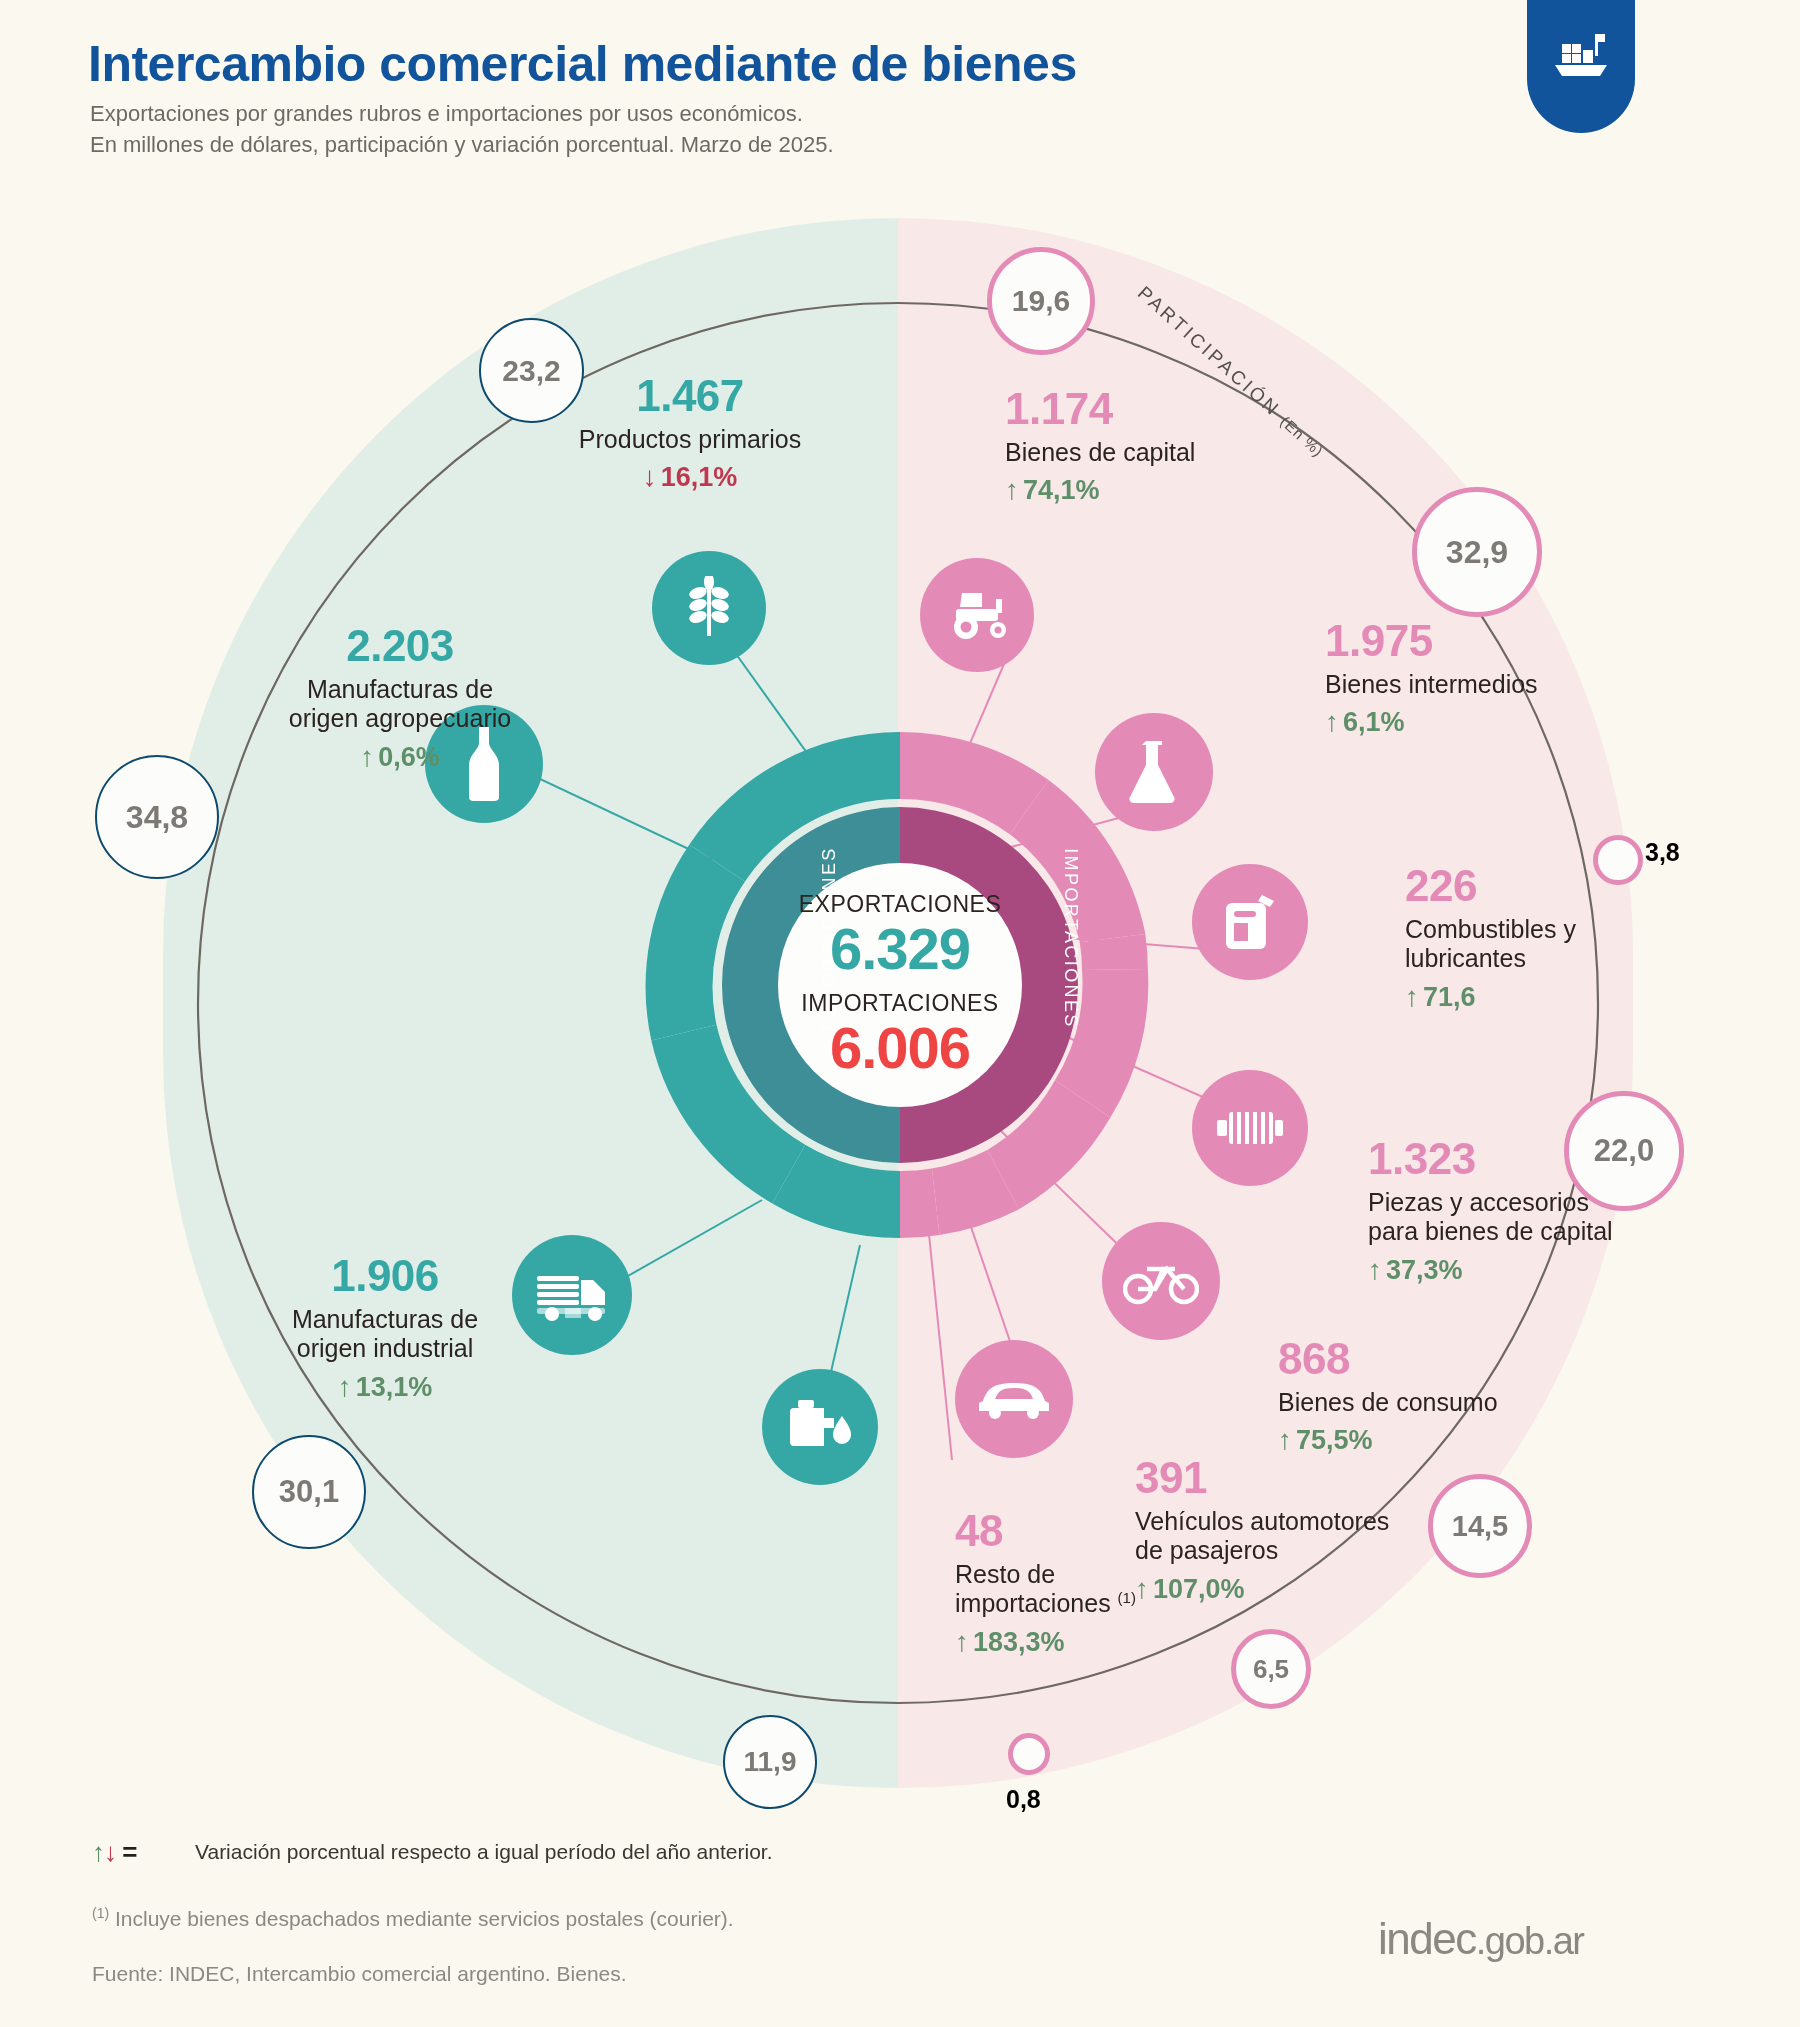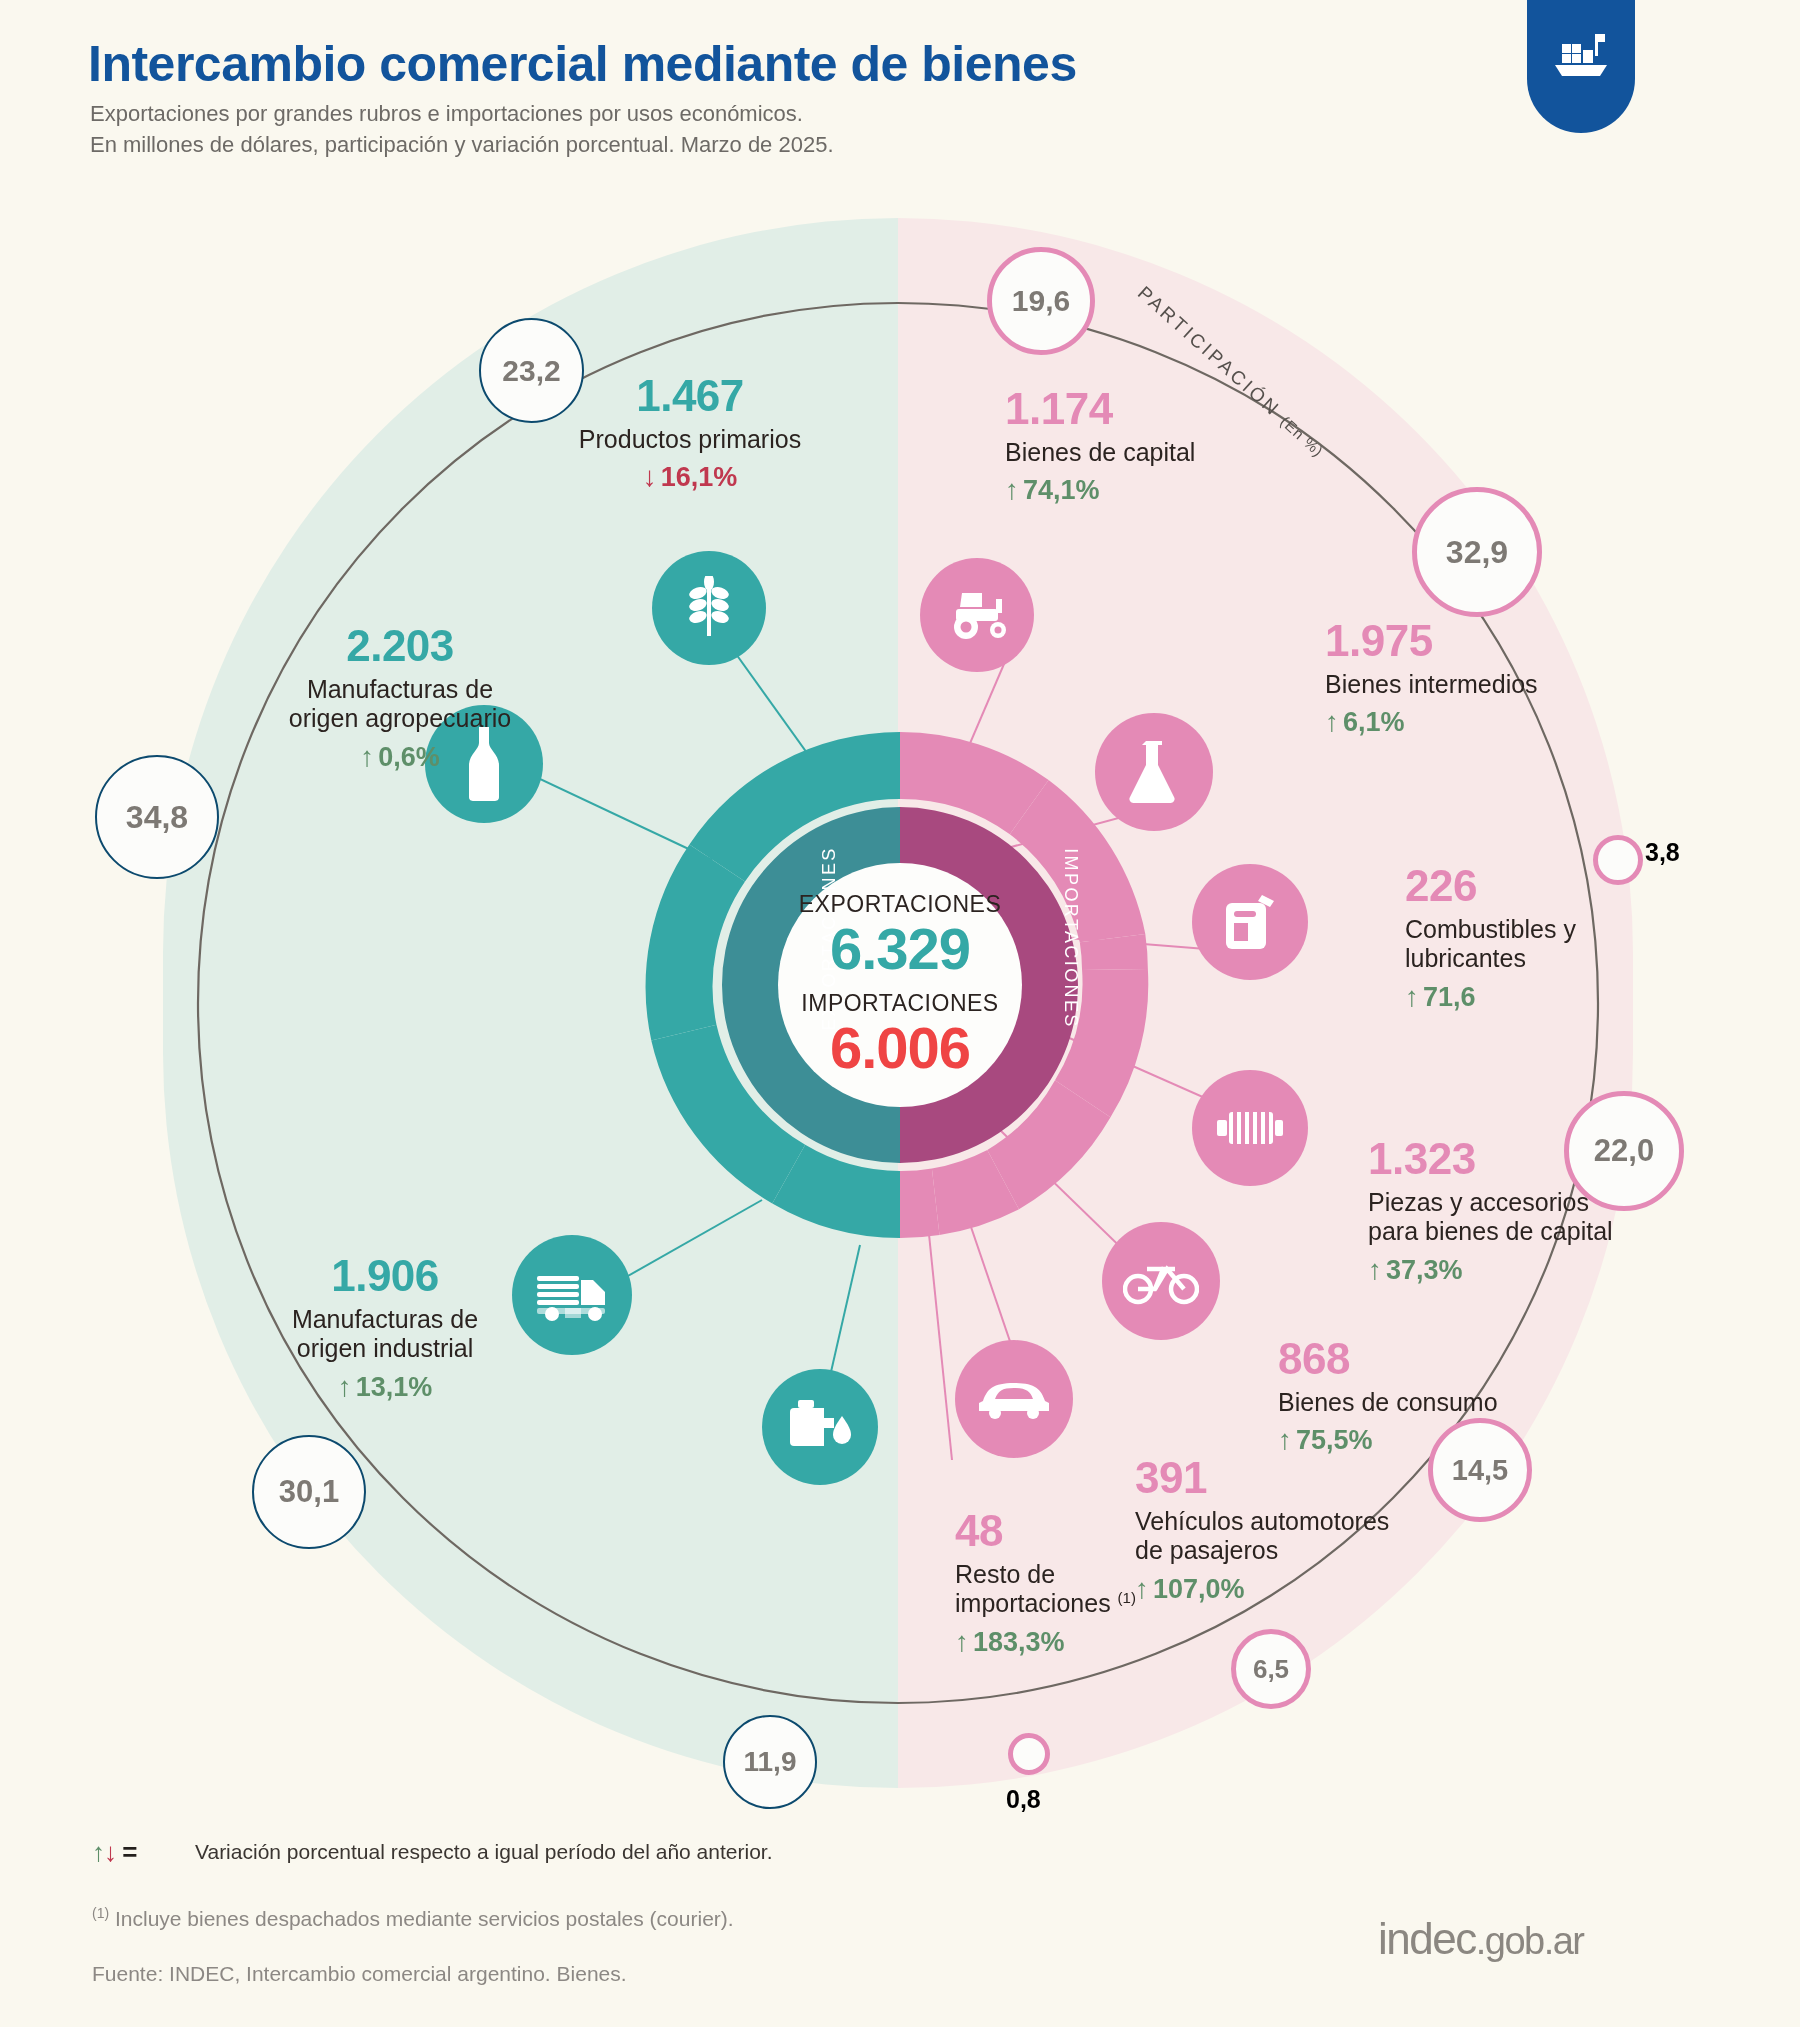--- a/index.html
+++ b/index.html
@@ -385,21 +385,21 @@
   <div class="pbub exp" style="left:479px;top:318px;width:101px;height:101px;font-size:30px;">23,2</div>
   <div class="pbub exp" style="left:95px;top:755px;width:120px;height:120px;font-size:32px;">34,8</div>
   <div class="pbub exp" style="left:252px;top:1435px;width:110px;height:110px;font-size:31px;">30,1</div>
   <div class="pbub exp" style="left:723px;top:1715px;width:90px;height:90px;font-size:28px;">11,9</div>
 
   <div class="pbub imp" style="left:987px;top:247px;width:98px;height:98px;font-size:30px;">19,6</div>
   <div class="pbub imp" style="left:1412px;top:487px;width:120px;height:120px;font-size:32px;">32,9</div>
   <div class="pbub imp" style="left:1593px;top:835px;width:40px;height:40px;font-size:0;"></div>
   <div class="pbub-cap" style="left:1645px;top:838px;">3,8</div>
   <div class="pbub imp" style="left:1564px;top:1091px;width:110px;height:110px;font-size:31px;">22,0</div>
-  <div class="pbub imp" style="left:1428px;top:1418px;width:94px;height:94px;font-size:29px;">14,5</div>
+  <div class="pbub imp" style="left:1428px;top:1474px;width:94px;height:94px;font-size:29px;">14,5</div>
   <div class="pbub imp" style="left:1231px;top:1629px;width:70px;height:70px;font-size:26px;">6,5</div>
   <div class="pbub imp" style="left:1008px;top:1733px;width:32px;height:32px;font-size:0;"></div>
   <div class="pbub-cap" style="left:1006px;top:1785px;">0,8</div>
 
   <div class="legend-arrows">
     <span class="u">↑</span><span class="d">↓</span>&nbsp;<span class="e">=</span>
   </div>
   <div class="foot" style="top:1840px;left:195px;">Variación porcentual respecto a igual período del año anterior.</div>
   <div class="foot gray" style="top:1905px;"><sup>(1)</sup> <span>Incluye bienes despachados mediante servicios postales (courier).</span></div>
   <div class="foot gray" style="top:1962px;">Fuente: INDEC, Intercambio comercial argentino. Bienes.</div>

